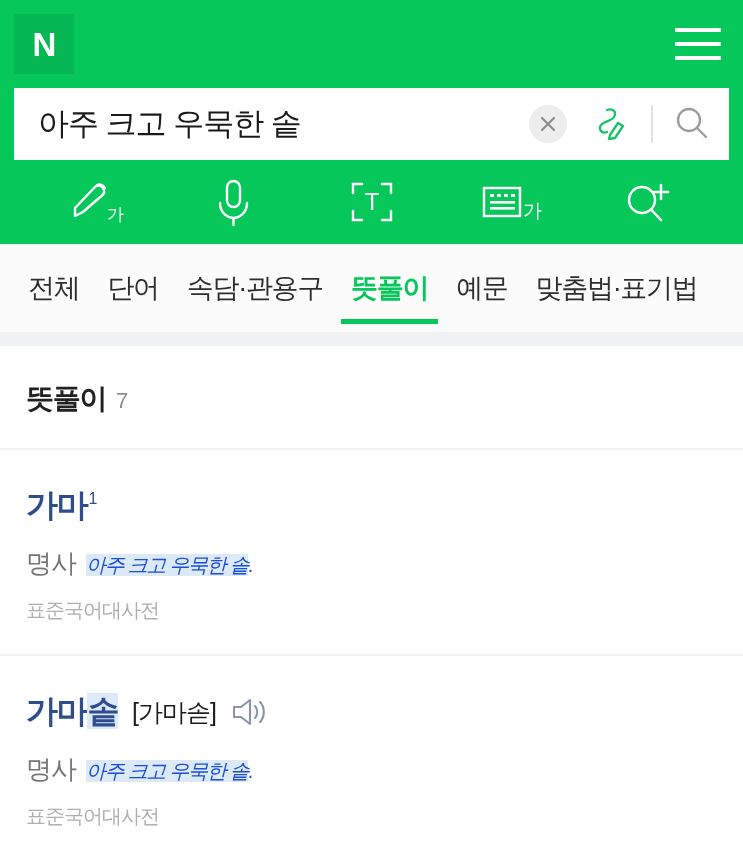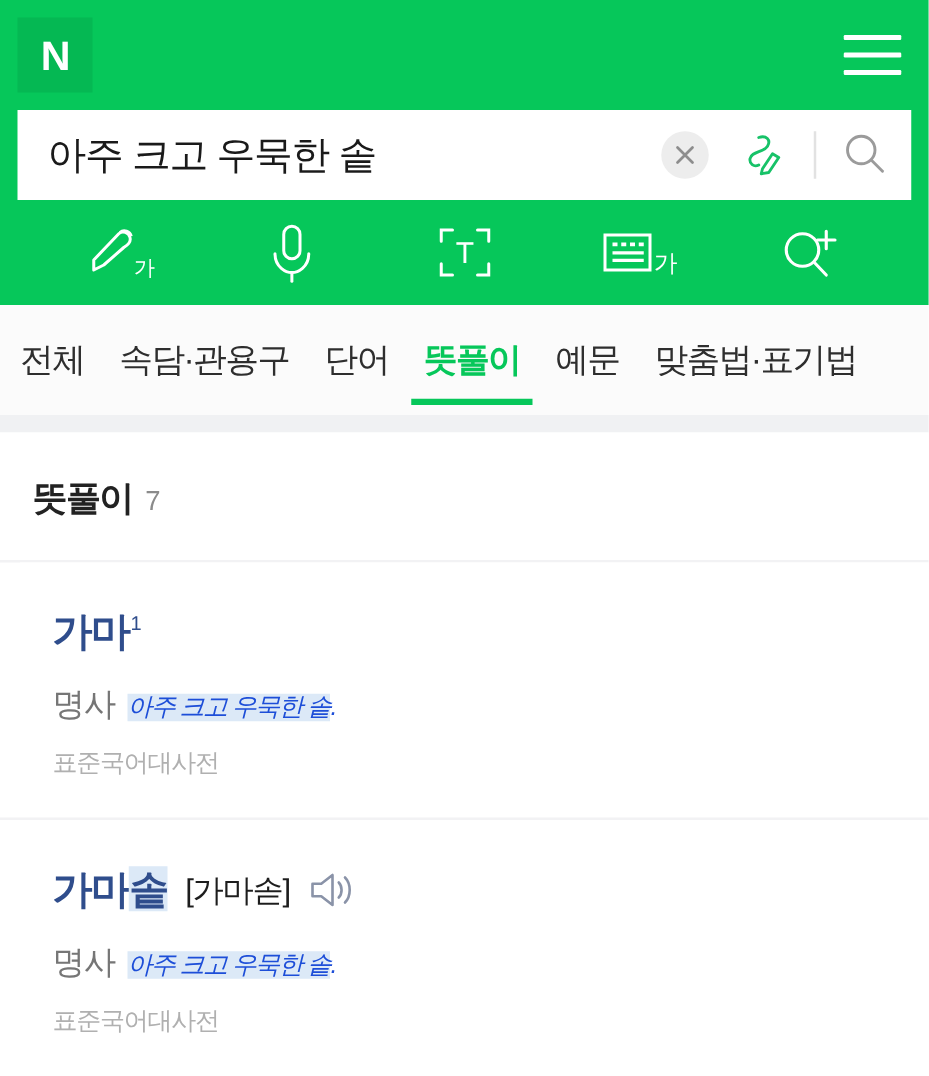--- a/index.html
+++ b/index.html
@@ -113,21 +113,21 @@
     cursor: pointer;
     height: 100%;
   }
 
   
   .tabbar {
     height: 88px;
     background: #fbfbfb;
     display: flex;
     align-items: stretch;
-    padding: 0 2px;
+    padding: 0 14px;
     border-bottom: 0;
   }
   .tab {
     display: flex;
     align-items: center;
     justify-content: center;
     padding: 0 14px;
     font-size: 27px;
     color: #2e2e2e;
     letter-spacing: -1.3px;
@@ -158,21 +158,20 @@
   .result-header .count {
     font-size: 22px; color: #8b8b8b;
   }
 
   .hr { height: 2px; background: #f2f2f4; width: 100%; }
 
   
   .entry {
     padding: 34px 13px 30px 26px;
     background: #fff;
-    margin-left: 16px;
   }
   .entry-title-row {
     display: flex; align-items: center; gap: 14px;
     margin-bottom: 18px;
   }
   .entry-word {
     font-size: 32px;
     font-weight: bold;
     color: #2f4d8c;
     letter-spacing: -1.3px;
@@ -297,22 +296,22 @@
           <path d="M34.5 36 L44 46" stroke="#ffffff" stroke-width="2.5" stroke-linecap="round"></path>
           <path d="M44 11 L44 25 M37 18 L51 18" stroke="#ffffff" stroke-width="2.5" stroke-linecap="round"></path>
         </svg>
       </div>
 
     </div>
   </div>
 
   <div class="tabbar">
     <div class="tab">전체</div>
+    <div class="tab">단어</div>
     <div class="tab">속담·관용구</div>
-    <div class="tab">단어</div>
     <div class="tab active">뜻풀이</div>
     <div class="tab">예문</div>
     <div class="tab">맞춤법·표기법</div>
   </div>
 
   <div class="gray-band"></div>
 
   <div class="result-header">
     <span class="label">뜻풀이</span>
     <span class="count">7</span>

